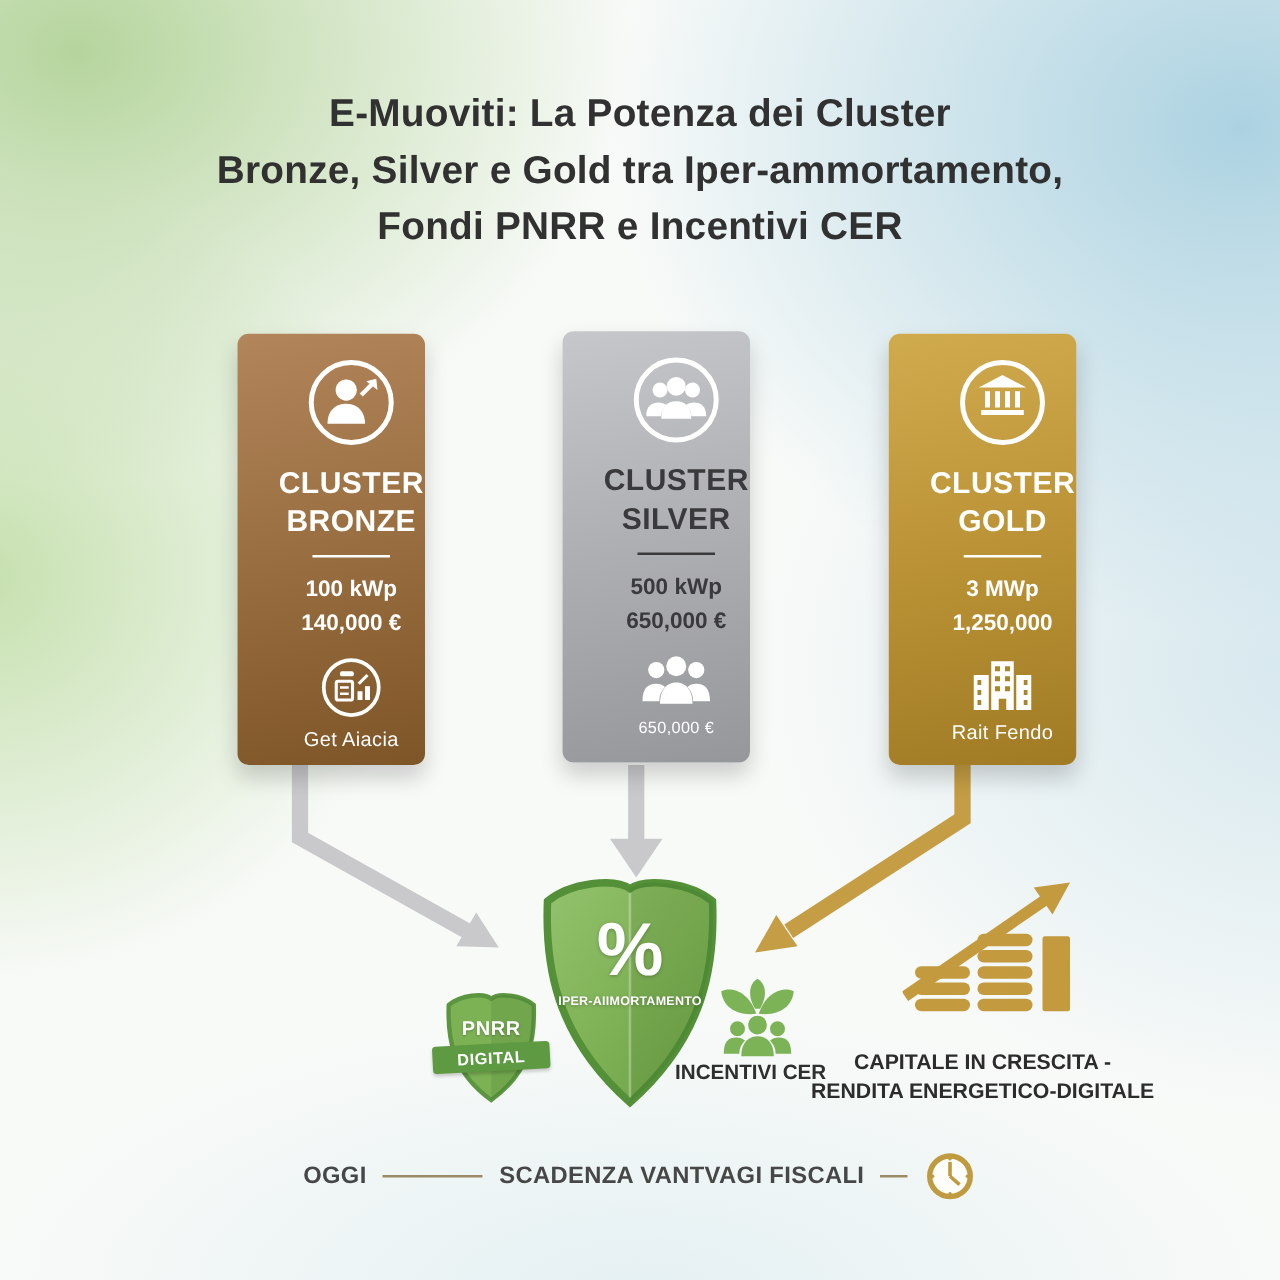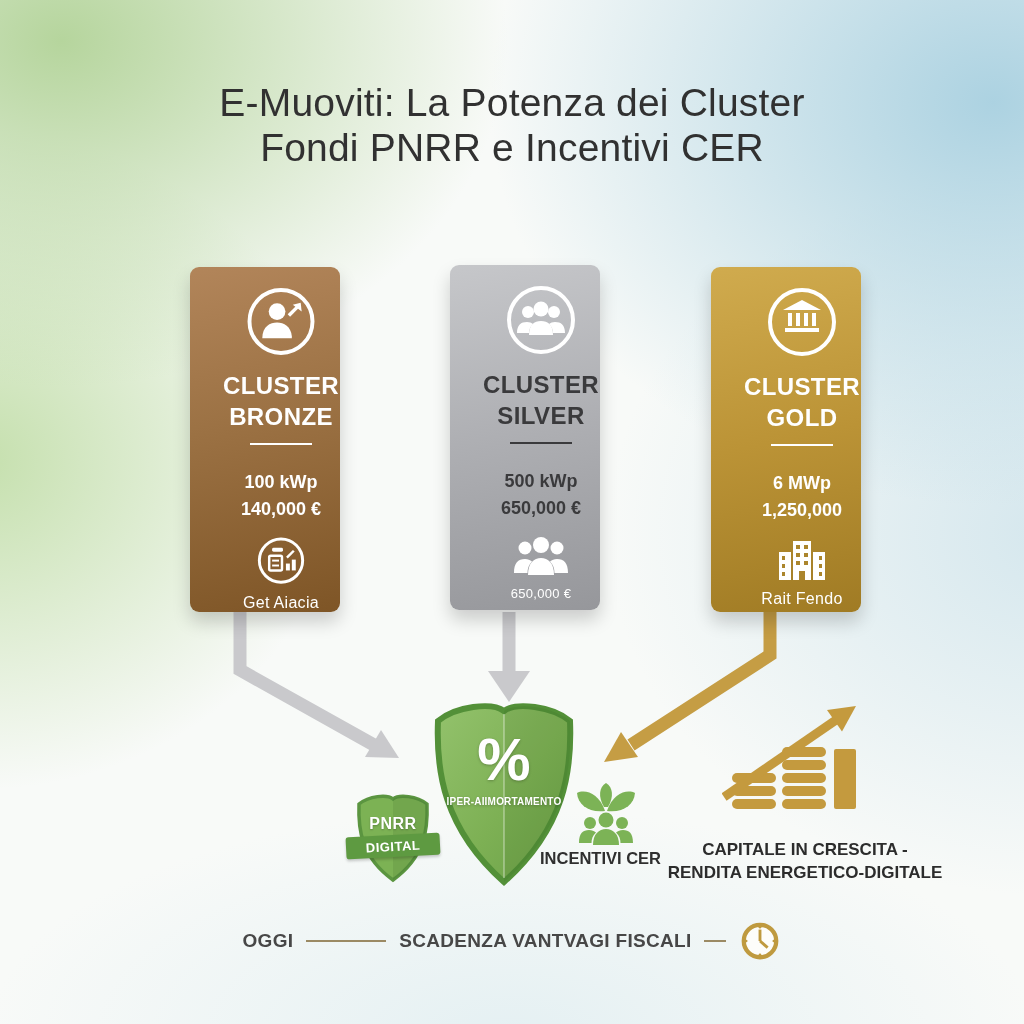--- a/index.html
+++ b/index.html
@@ -7,40 +7,40 @@
     position:relative;width:1024px;height:1024px;overflow:hidden;
     font-family:"Liberation Sans",sans-serif;
     background:
       radial-gradient(ellipse 620px 480px at 6% 4%, rgba(178,211,152,0.95), rgba(178,211,152,0) 72%),
       radial-gradient(ellipse 700px 560px at 97% 10%, rgba(168,208,224,0.95), rgba(168,208,224,0) 72%),
       radial-gradient(ellipse 520px 470px at -2% 45%, rgba(188,219,160,0.85), rgba(188,219,160,0) 70%),
       radial-gradient(ellipse 640px 520px at 103% 52%, rgba(198,223,233,0.7), rgba(198,223,233,0) 70%),
       radial-gradient(ellipse 700px 300px at 50% 101%, rgba(205,228,236,0.45), rgba(205,228,236,0) 75%),
       #f8faf8;
   }
-  .title{position:absolute;top:80px;left:0;width:100%;text-align:center;color:#313131;
-    font-weight:normal;font-size:39px;line-height:45px;letter-spacing:0.2px;}
+  .title{position:absolute;top:68px;left:0;width:100%;text-align:center;color:#313131;
+    font-weight:bold;font-size:31px;line-height:45px;letter-spacing:0.2px;}
   .title div{white-space:nowrap;}
 
   .card{position:absolute;width:118px;height:345px;border-radius:9px;
     display:flex;flex-direction:column;align-items:center;
     box-shadow:0 10px 18px rgba(0,0,0,0.18);padding-left:32px;}
   .card-bronze{left:190px;top:267px;
     background:linear-gradient(168deg,#b2855a 0%,#9b7143 45%,#7e5526 100%);}
   .card-silver{left:450px;top:265px;
     background:linear-gradient(168deg,#c6c7ca 0%,#adaeb2 50%,#96979b 100%);}
   .card-gold{left:711px;top:267px;
     background:linear-gradient(168deg,#d0ab4e 0%,#bb9336 50%,#a07b24 100%);}
   .top-icon{margin-top:18px;width:74px;height:74px;}
   .c-label{margin-top:12px;font-weight:bold;font-size:24px;line-height:31px;
     letter-spacing:0.4px;text-align:center;color:#fff;}
   .card-silver .c-label{color:#3a3a3c;}
   .divider{margin-top:11px;width:62px;height:2px;background:#fff;}
   .card-silver .divider{background:#3a3a3c;}
-  .vals{margin-top:24px;font-size:18px;font-weight:bold;line-height:27px;
+  .vals{margin-top:12px;font-size:18px;font-weight:bold;line-height:27px;
     text-align:center;color:#fff;}
   .card-silver .vals{color:#3a3a3c;}
   .mid-icon{margin-top:12px;}
   .caption{margin-top:8px;font-size:16px;color:#ffffff;letter-spacing:0.3px;}
   .card-silver .caption{font-size:13px;}
 
   .arrows{position:absolute;left:0;top:0;pointer-events:none;}
 
   .shield-wrap{position:absolute;left:428px;top:700px;width:152px;height:190px;}
   .shield-text{position:absolute;left:0;top:0;width:152px;text-align:center;color:#fff;
@@ -55,36 +55,37 @@
   .pnrr-ribbon{position:absolute;top:44px;left:-4px;width:94px;height:22px;background:#5e9a41;
     border-radius:3px;transform:rotate(-3deg);display:flex;align-items:center;justify-content:center;
     color:#fff;font-weight:bold;font-size:13px;letter-spacing:0.5px;box-shadow:0 2px 3px rgba(0,0,0,0.2);}
 
   .incentivi-icon{position:absolute;left:571px;top:781px;}
   .incentivi-label{position:absolute;left:540px;top:849px;width:132px;text-align:left;
     font-size:16.5px;font-weight:bold;color:#2f2f2f;}
 
   .capitale-icon{position:absolute;left:722px;top:697px;}
   .capitale-text{position:absolute;left:648px;top:838px;width:276px;text-align:center;
-    font-size:17px;font-weight:bold;color:#2c2c2c;line-height:23px;margin-left:19px;}
+    font-size:17px;font-weight:bold;color:#2c2c2c;line-height:23px;}
 
   .timeline{position:absolute;left:0;top:920px;width:1024px;display:flex;
     align-items:center;justify-content:center;gap:13px;}
   .tl-text{font-size:19px;font-weight:bold;color:#474747;letter-spacing:0.3px;}
   .tl-line{height:2px;background:#9b8a64;}
   .tl-line.long{width:80px;}
   .tl-line.short{width:22px;}
 </style>
 </head>
 <body>
 
 <div class="canvas">
 
   <div class="title">
     <div>E-Muoviti: La Potenza dei Cluster</div>
+    <div>Bronze, Silver e Gold tra Iper-ammortamento,</div>
     <div>Fondi PNRR e Incentivi CER</div>
   </div>
 
   <svg class="arrows" width="1024" height="1024">
     <path d="M240 612 L240 670 L374 745" stroke="#c9c9cc" stroke-width="13" fill="none"></path>
     <polygon points="399,758 365,757 381,730" fill="#c9c9cc"></polygon>
     <path d="M509 612 L509 674" stroke="#c9c9cc" stroke-width="13" fill="none"></path>
     <polygon points="509,702 488,671 530,671" fill="#c9c9cc"></polygon>
     <path d="M770 612 L770 655 L631 745" stroke="#c59d44" stroke-width="13" fill="none"></path>
     <polygon points="604,762 621,732 638,757" fill="#c59d44"></polygon>
@@ -159,21 +160,21 @@
       <rect x="39" y="28" width="4" height="13" fill="#fff"></rect>
       <rect x="47" y="28" width="4" height="13" fill="#fff"></rect>
       <rect x="20" y="43" width="34" height="4" fill="#fff"></rect>
     </svg>
     <div class="c-label">
       <div>CLUSTER</div>
       <div>GOLD</div>
     </div>
     <div class="divider"></div>
     <div class="vals">
-      <div>6 MWp</div>
+      <div>3 MWp</div>
       <div>1,250,000</div>
     </div>
     <svg class="mid-icon" width="52" height="46" viewBox="0 0 52 46">
       <rect x="3" y="16" width="12" height="28" fill="#fff"></rect>
       <rect x="17" y="5" width="18" height="39" fill="#fff"></rect>
       <rect x="37" y="16" width="12" height="28" fill="#fff"></rect>
       <rect x="6" y="20" width="3" height="4" fill="#ab852c"></rect>
         <rect x="6" y="28" width="3" height="4" fill="#ab852c"></rect>
         <rect x="6" y="36" width="3" height="4" fill="#ab852c"></rect>
       <rect x="43" y="20" width="3" height="4" fill="#ab852c"></rect>

